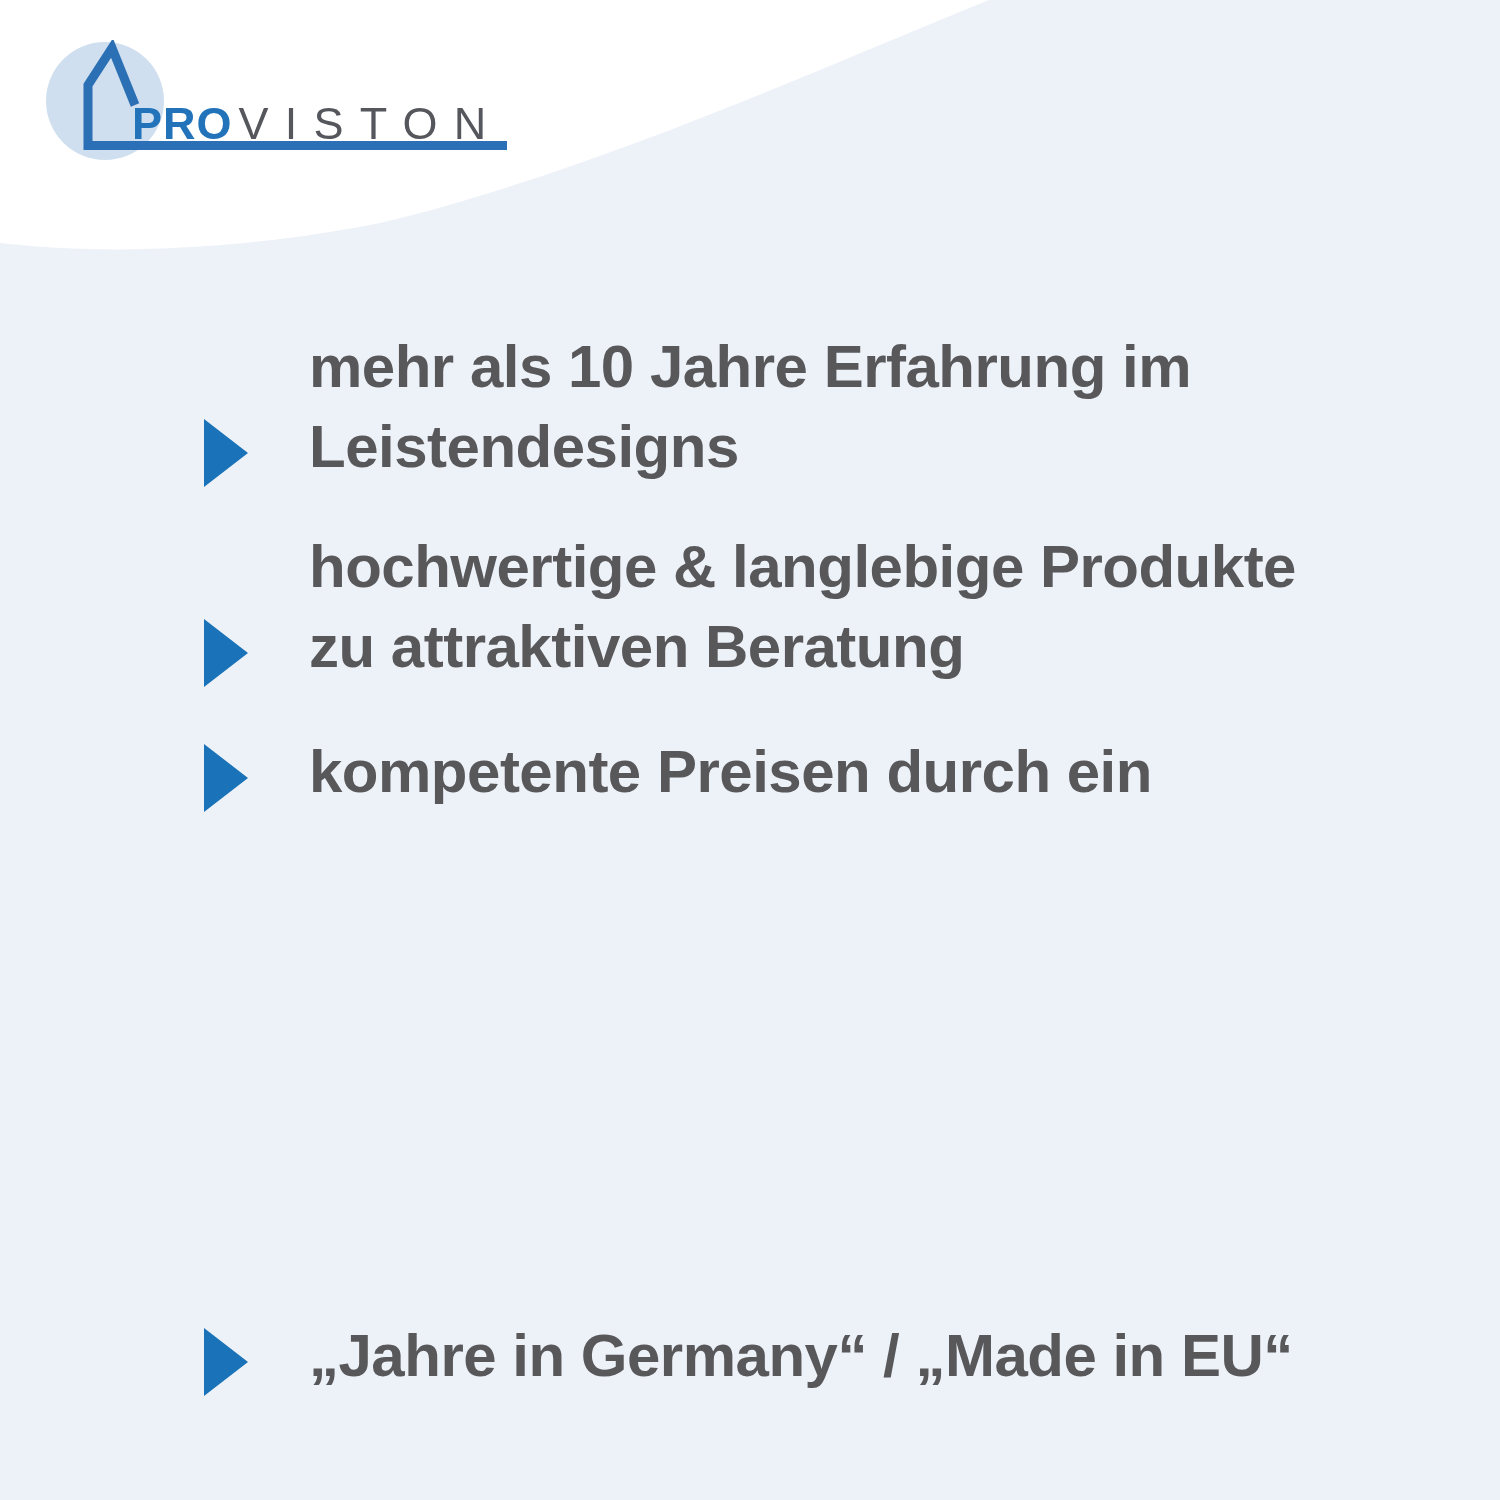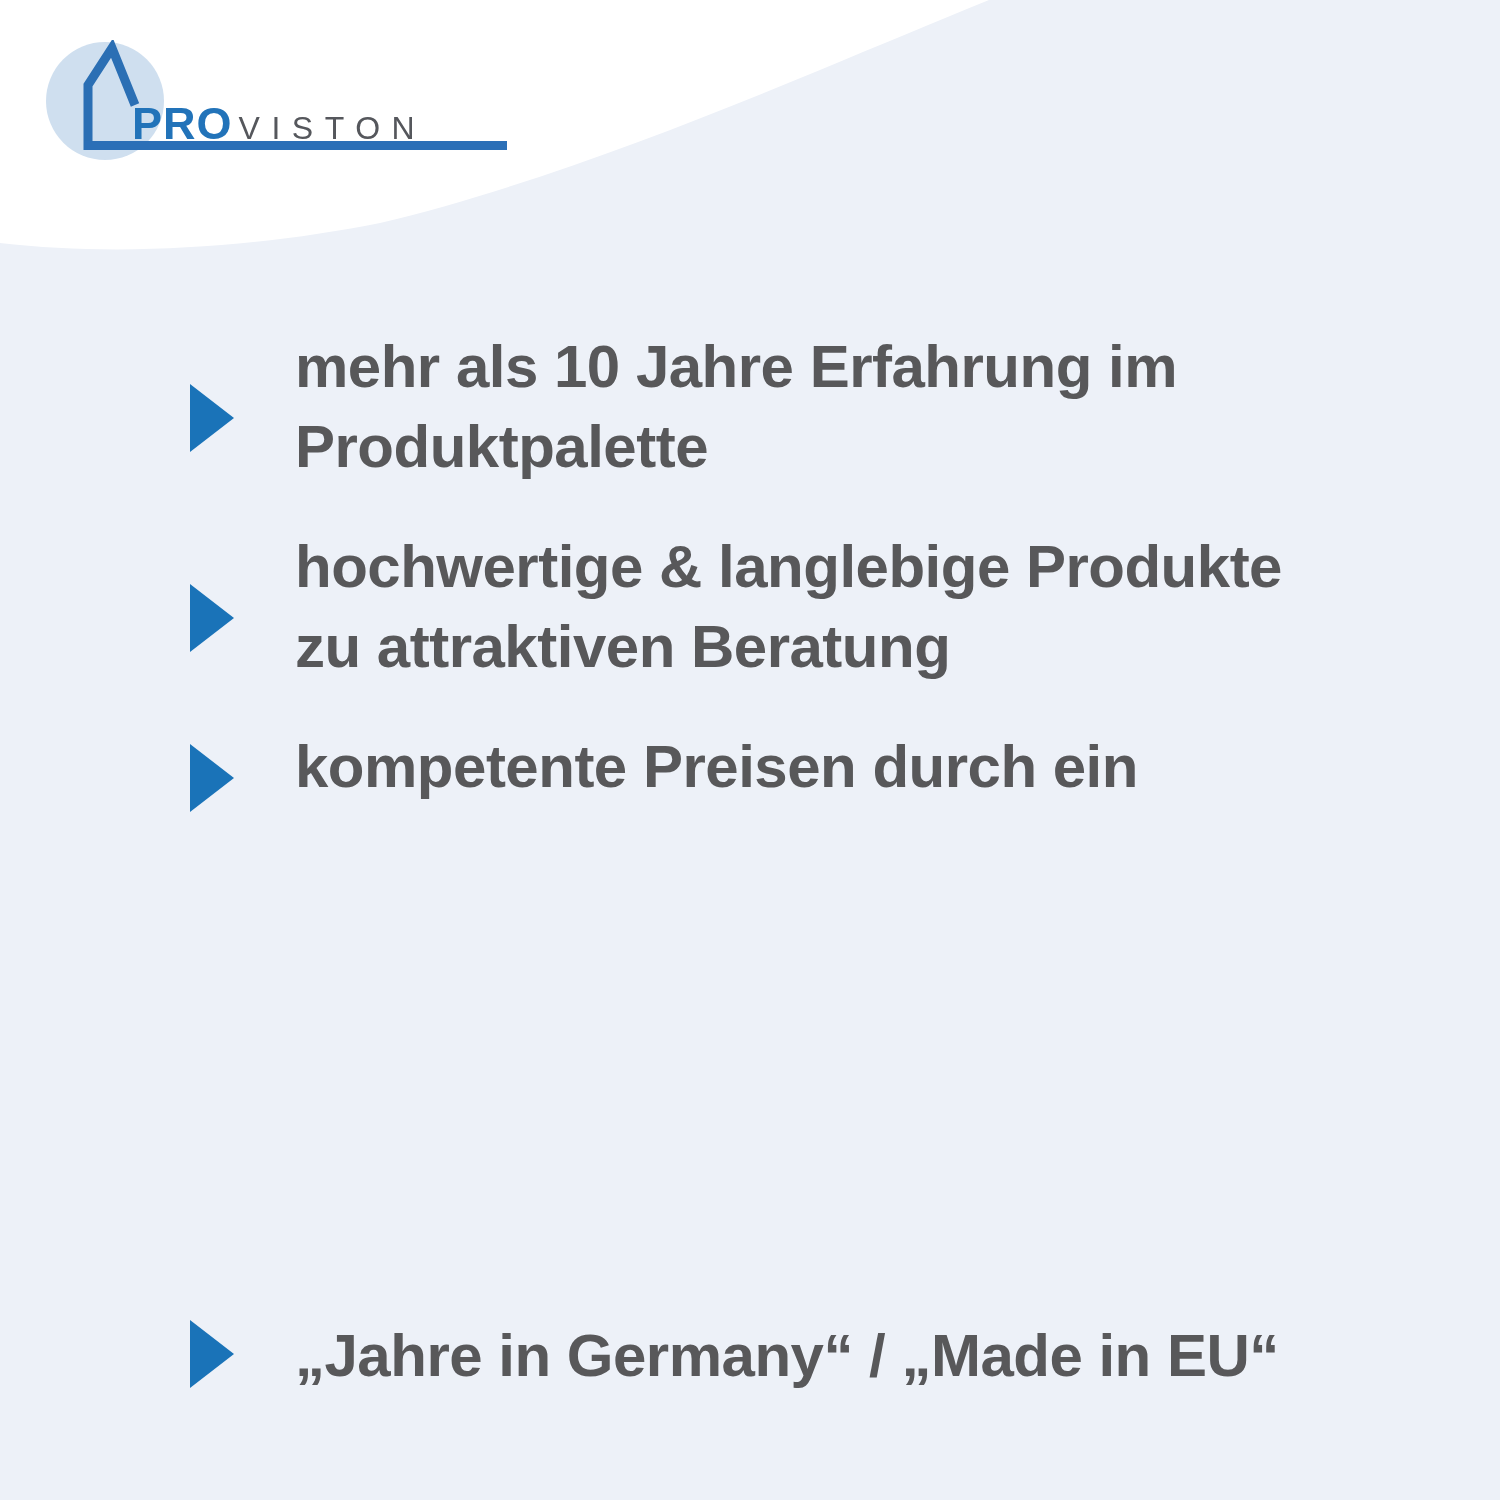--- a/index.html
+++ b/index.html
@@ -24,27 +24,27 @@
   .logo-house{position:absolute;top:0;left:0;}
   .logo-underline{position:absolute;top:101px;left:45px;width:422px;height:9px;background:#2b6fb7;}
   .logo-text{
     position:absolute;left:92px;top:58px;height:48px;
     white-space:nowrap;display:flex;align-items:baseline;
   }
   .logo-text .bold{
     font-size:45px;font-weight:bold;color:#2273b9;letter-spacing:1px;
   }
   .logo-text .light{
-    font-size:32px;font-weight:normal;color:#55575c;letter-spacing:0.36em;margin-left:6px;
+    font-size:45px;font-weight:normal;color:#55575c;letter-spacing:0.36em;margin-left:6px;
   }
 
   
   .bullet-row{
-    position:absolute;left:190px;width:1230px;
-    display:flex;align-items:center;
+    position:absolute;left:204px;width:1230px;
+    display:flex;align-items:flex-end;
   }
   .tri{
     width:0;height:0;flex:0 0 auto;
     border-top:34px solid transparent;
     border-bottom:34px solid transparent;
     border-left:44px solid #1a73b8;
   }
   .bullet-row.two-line .tri{margin-top:22px;}
   .bullet-row.one-line .tri{margin-top:-4px;}
   .bullet-text{
@@ -72,21 +72,21 @@
     <div class="logo-text">
       <span class="bold">PRO</span>
       <span class="light">VISTON</span>
     </div>
   </div>
 
   <div class="bullet-row two-line" style="top:327px">
     <div class="tri"></div>
     <div class="bullet-text">
       <div>mehr als 10 Jahre Erfahrung im</div>
-      <div>Produktpalette</div>
+      <div>Leistendesigns</div>
     </div>
   </div>
 
   <div class="bullet-row two-line" style="top:527px">
     <div class="tri"></div>
     <div class="bullet-text">
       <div>hochwertige &amp; langlebige Produkte</div>
       <div>zu attraktiven Beratung</div>
     </div>
   </div>

